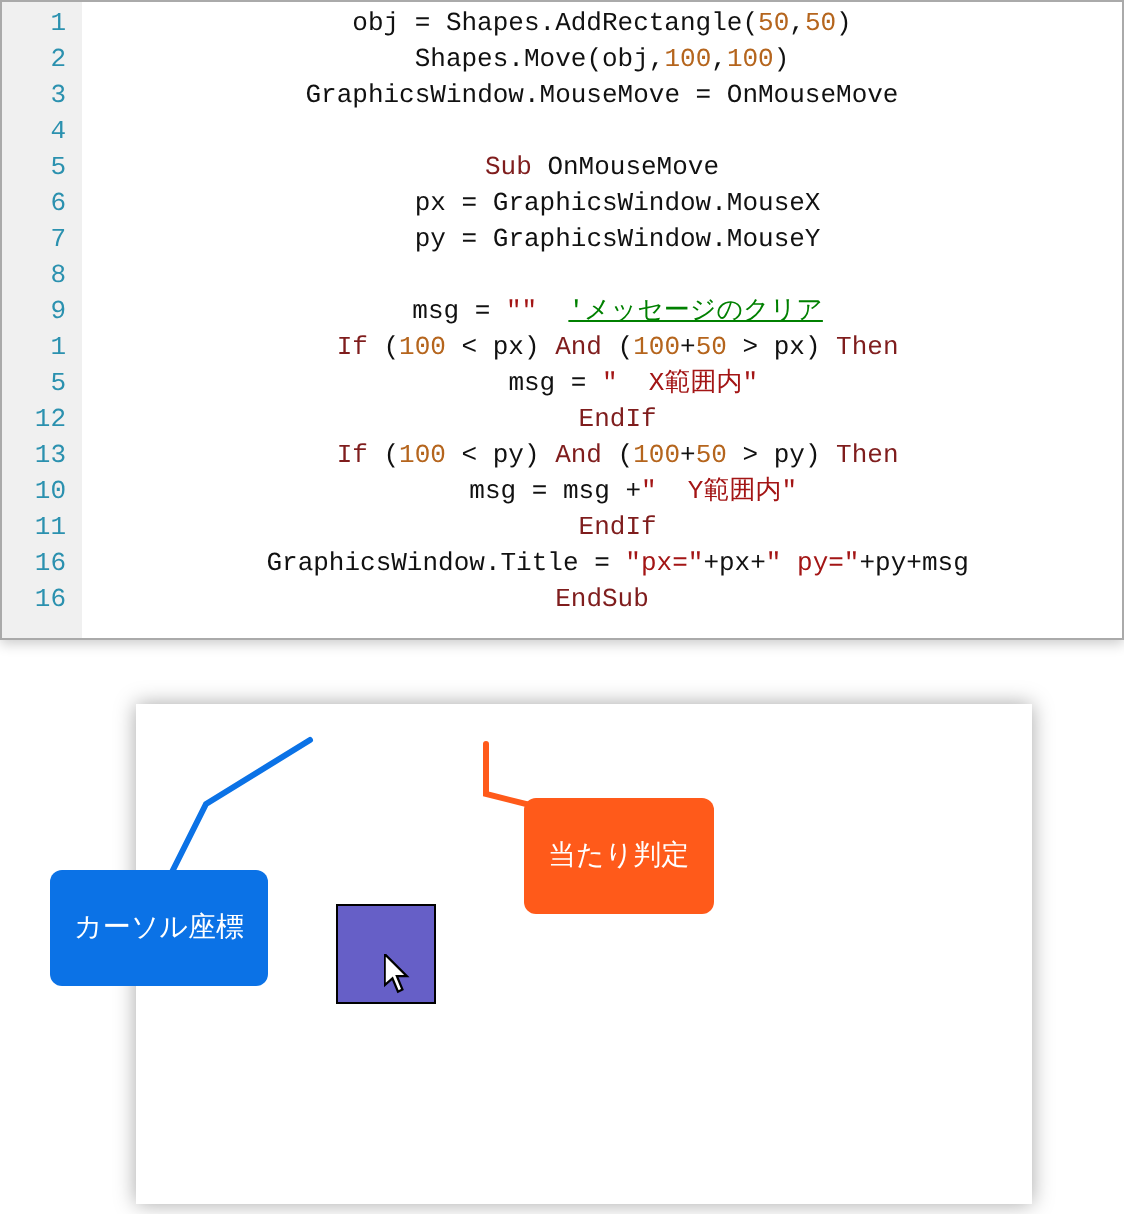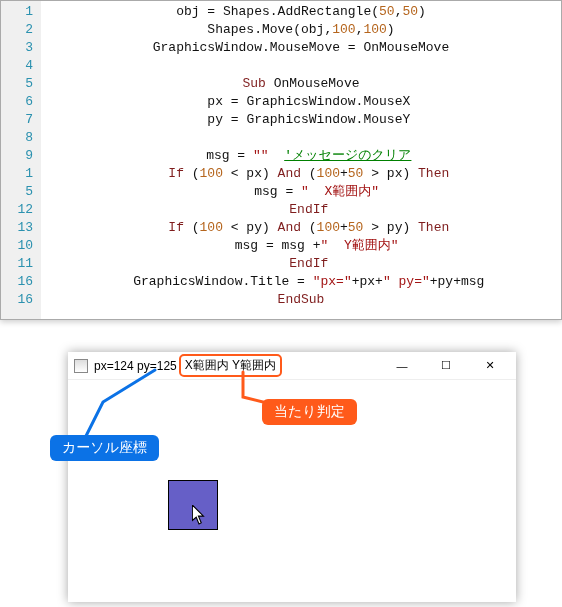--- a/index.html
+++ b/index.html
@@ -100,24 +100,24 @@
   .cursor-arrow {
     position: absolute;
     width: 14px; height: 20px;
   }
   
   .bubble {
     position: absolute;
     font-family: 'Segoe UI', Meiryo, sans-serif;
     font-size: 14px;
     color: #fff;
-    padding: 4px 12px;
+    padding: 20px 12px;
     border-radius: 6px;
   }
-  .bubble-blue { background: #0b72e6; margin-left: 25px; }
+  .bubble-blue { background: #0b72e6; }
   .bubble-orange { background: #ff5a1a; }
   svg.line-svg { position:absolute; overflow:visible; pointer-events:none; }
 </style>
 </head>
 <body>
 
 <div class="code-editor">
   <div class="gutter" id="gutter">
       <div>1</div>
       <div>2</div>
@@ -134,31 +134,20 @@
       <div>13</div>
       <div>10</div>
       <div>11</div>
       <div>16</div>
       <div>16</div>
     </div>
   <div class="code-area" id="code-area"><div class="line"><span class="id">obj</span><span class="op"> = </span><span class="id">Shapes</span><span class="op">.</span><span class="id">AddRectangle</span><span class="op">(</span><span class="num">50</span><span class="op">,</span><span class="num">50</span><span class="op">)</span></div><div class="line"><span class="id">Shapes</span><span class="op">.</span><span class="id">Move</span><span class="op">(</span><span class="id">obj</span><span class="op">,</span><span class="num">100</span><span class="op">,</span><span class="num">100</span><span class="op">)</span></div><div class="line"><span class="id">GraphicsWindow</span><span class="op">.</span><span class="id">MouseMove</span><span class="op"> = </span><span class="id">OnMouseMove</span></div><div class="line"></div><div class="line"><span class="kw">Sub</span><span class="op"> </span><span class="id">OnMouseMove</span></div><div class="line"><span class="id">  px</span><span class="op"> = </span><span class="id">GraphicsWindow</span><span class="op">.</span><span class="id">MouseX</span></div><div class="line"><span class="id">  py</span><span class="op"> = </span><span class="id">GraphicsWindow</span><span class="op">.</span><span class="id">MouseY</span></div><div class="line"></div><div class="line"><span class="id">  msg</span><span class="op"> = </span><span class="str">""</span><span class="op">  </span><span class="cmt">'メッセージのクリア</span></div><div class="line"><span class="op">  </span><span class="kw">If</span><span class="op"> (</span><span class="num">100</span><span class="op"> &lt; </span><span class="id">px</span><span class="op">) </span><span class="kw">And</span><span class="op"> (</span><span class="num">100</span><span class="op">+</span><span class="num">50</span><span class="op"> &gt; </span><span class="id">px</span><span class="op">) </span><span class="kw">Then</span></div><div class="line"><span class="id">    msg</span><span class="op"> = </span><span class="str">"  X範囲内"</span></div><div class="line"><span class="op">  </span><span class="kw">EndIf</span></div><div class="line"><span class="op">  </span><span class="kw">If</span><span class="op"> (</span><span class="num">100</span><span class="op"> &lt; </span><span class="id">py</span><span class="op">) </span><span class="kw">And</span><span class="op"> (</span><span class="num">100</span><span class="op">+</span><span class="num">50</span><span class="op"> &gt; </span><span class="id">py</span><span class="op">) </span><span class="kw">Then</span></div><div class="line"><span class="id">    msg</span><span class="op"> = </span><span class="id">msg</span><span class="op"> +</span><span class="str">"  Y範囲内"</span></div><div class="line"><span class="op">  </span><span class="kw">EndIf</span></div><div class="line"><span class="id">  GraphicsWindow</span><span class="op">.</span><span class="id">Title</span><span class="op"> = </span><span class="str">"px="</span><span class="op">+</span><span class="id">px</span><span class="op">+</span><span class="str">" py="</span><span class="op">+</span><span class="id">py</span><span class="op">+</span><span class="id">msg</span></div><div class="line"><span class="kw">EndSub</span></div></div>
 </div>
 
 <div class="gw-wrap">
-  <div class="gw-titlebar">
-    <div class="gw-icon"></div>
-    <span class="gw-title">px=124 py=125</span>
-    <span class="gw-title-hit">X範囲内  Y範囲内</span>
-    <div class="gw-ctr"></div>
-    <div class="gw-btns">
-      <div class="gw-btn">—</div>
-      <div class="gw-btn">☐</div>
-      <div class="gw-btn close">✕</div>
-    </div>
-  </div>
   <div class="gw-canvas">
     <div class="rect" id="rect" style="left: 100px; top: 100px; width: 50px; height: 50px; background: rgb(102, 95, 199);"></div>
     <svg class="cursor-arrow" id="cursor-svg" viewBox="0 0 12 18" style="left: 124px; top: 125px;">
       <path d="M0 0 L0 14 L3.5 11 L6 17 L8 16 L5.5 10 L10 10 Z" fill="#fff" stroke="#000" stroke-width="1"></path>
     </svg>
   </div>
 </div>
 
 <svg class="line-svg" style="top:352px;left:68px" width="300" height="120">
   <path d="M175 20 L175 45 L203 52" stroke="#ff5a1a" stroke-width="3" fill="none" stroke-linecap="round"></path>

